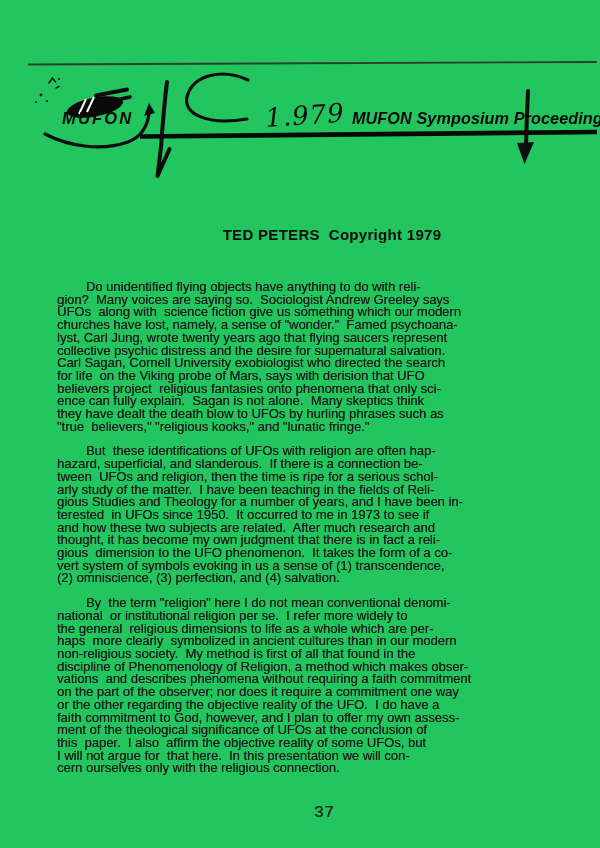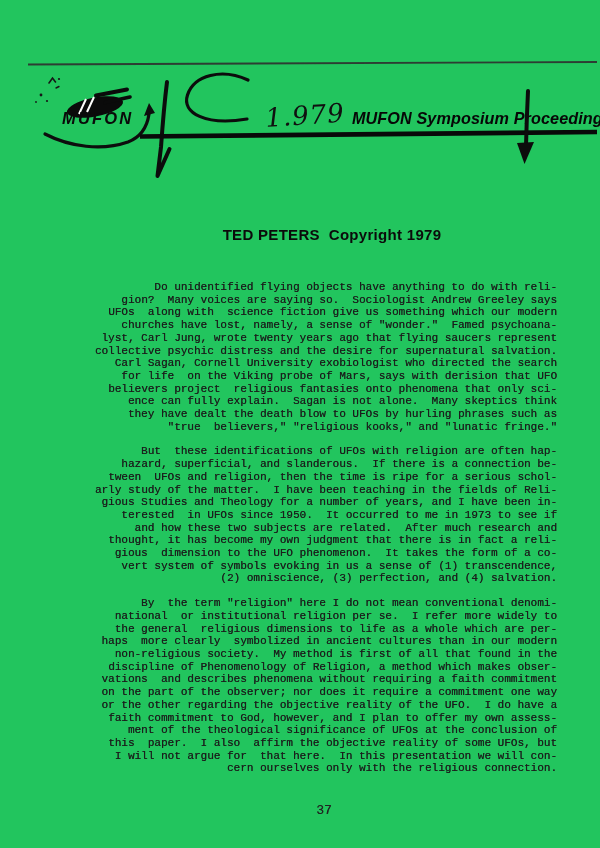--- a/index.html
+++ b/index.html
@@ -65,34 +65,33 @@
     white-space: pre;
   }
   .body-text {
     position: absolute;
     left: 57px; top: 281px;
     width: 500px;
   }
   .body-text p {
     margin: 0 0 12px 0;
     white-space: pre;
-    font-family: Liberation Mono, monospace;
-    font-size: 11px;
+    font-family: Liberation Sans, sans-serif;
+    font-size: 13px;
     line-height: 12.7px;
     color: #1c1c1c;
     text-shadow: 0.25px 0 0 rgba(20,20,20,0.75);
-    text-align: right;
   }
   .page-number {
     position: absolute;
     left: 49px; top: 803px;
     width: 550px;
     text-align: center;
     font-family: "Liberation Mono", monospace;
-    font-size: 13px;
+    font-size: 17px;
     color: #222;
     text-shadow: 0.25px 0 0 rgba(20,20,20,0.6);
   }
 </style>
 </head>
 <body>
 
 <div class="page">
 
   <svg class="header-svg" viewBox="0 0 600 190" xmlns="http://www.w3.org/2000/svg">

